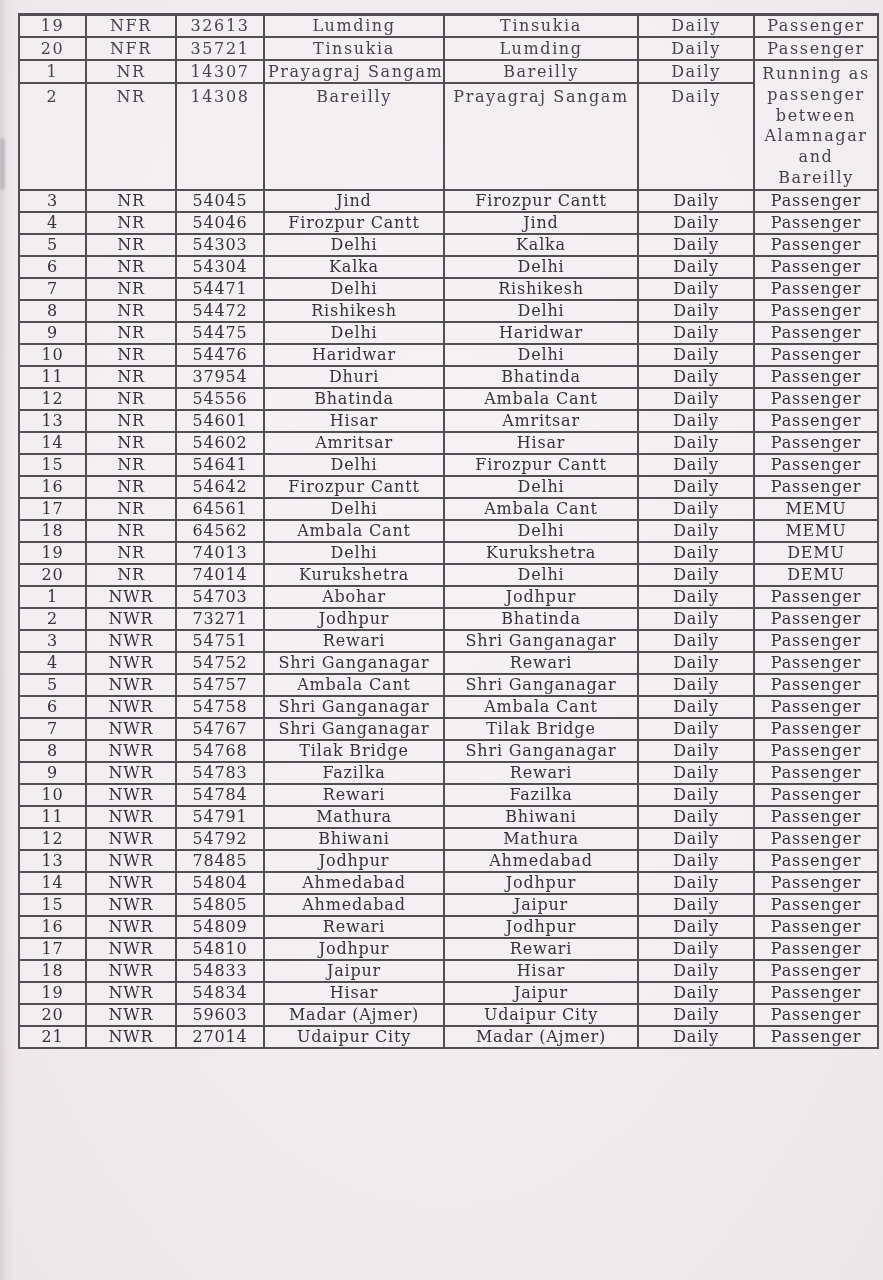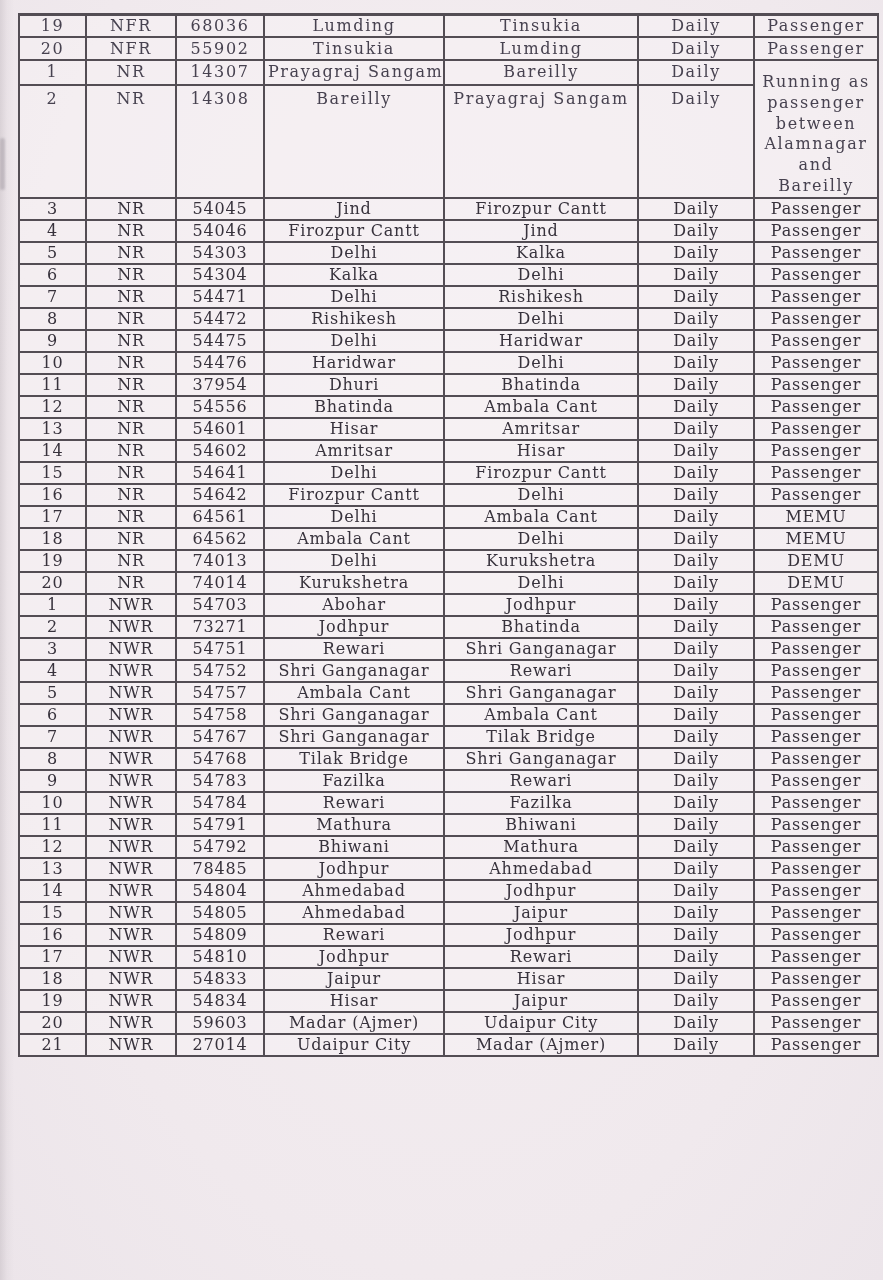--- a/index.html
+++ b/index.html
@@ -57,21 +57,21 @@
   tr.row-short { height: 23px; }
   tr.row-tall { height: 100px; }
   tr.row-tall td { vertical-align: top; padding-top: 3px; }
   
   tr.print-a td {
     letter-spacing: 1.6px;
     color: #474250;
   }
   td.note-cell {
     vertical-align: top;
-    padding-top: 11px;
+    padding-top: 3px;
     line-height: 20.8px;
     white-space: normal;
     letter-spacing: 0.6px;
     margin-left: 28px;
   }
 </style>
 </head>
 <body>
 
 <div class="scan-page">
@@ -83,30 +83,30 @@
       <col style="width:88px">
       <col style="width:180px">
       <col style="width:194px">
       <col style="width:116px">
       <col style="width:124px">
     </colgroup>
     <tbody>
         <tr class="print-a">
           <td>19</td>
           <td>NFR</td>
-          <td>68036</td>
+          <td>32613</td>
           <td>Lumding</td>
           <td>Tinsukia</td>
           <td>Daily</td>
           <td>Passenger</td>
         </tr>
         <tr class="print-a row-short">
           <td>20</td>
           <td>NFR</td>
-          <td>55902</td>
+          <td>35721</td>
           <td>Tinsukia</td>
           <td>Lumding</td>
           <td>Daily</td>
           <td>Passenger</td>
         </tr>
         <tr class="print-a">
           <td>1</td>
           <td>NR</td>
           <td>14307</td>
           <td>Prayagraj Sangam</td>

